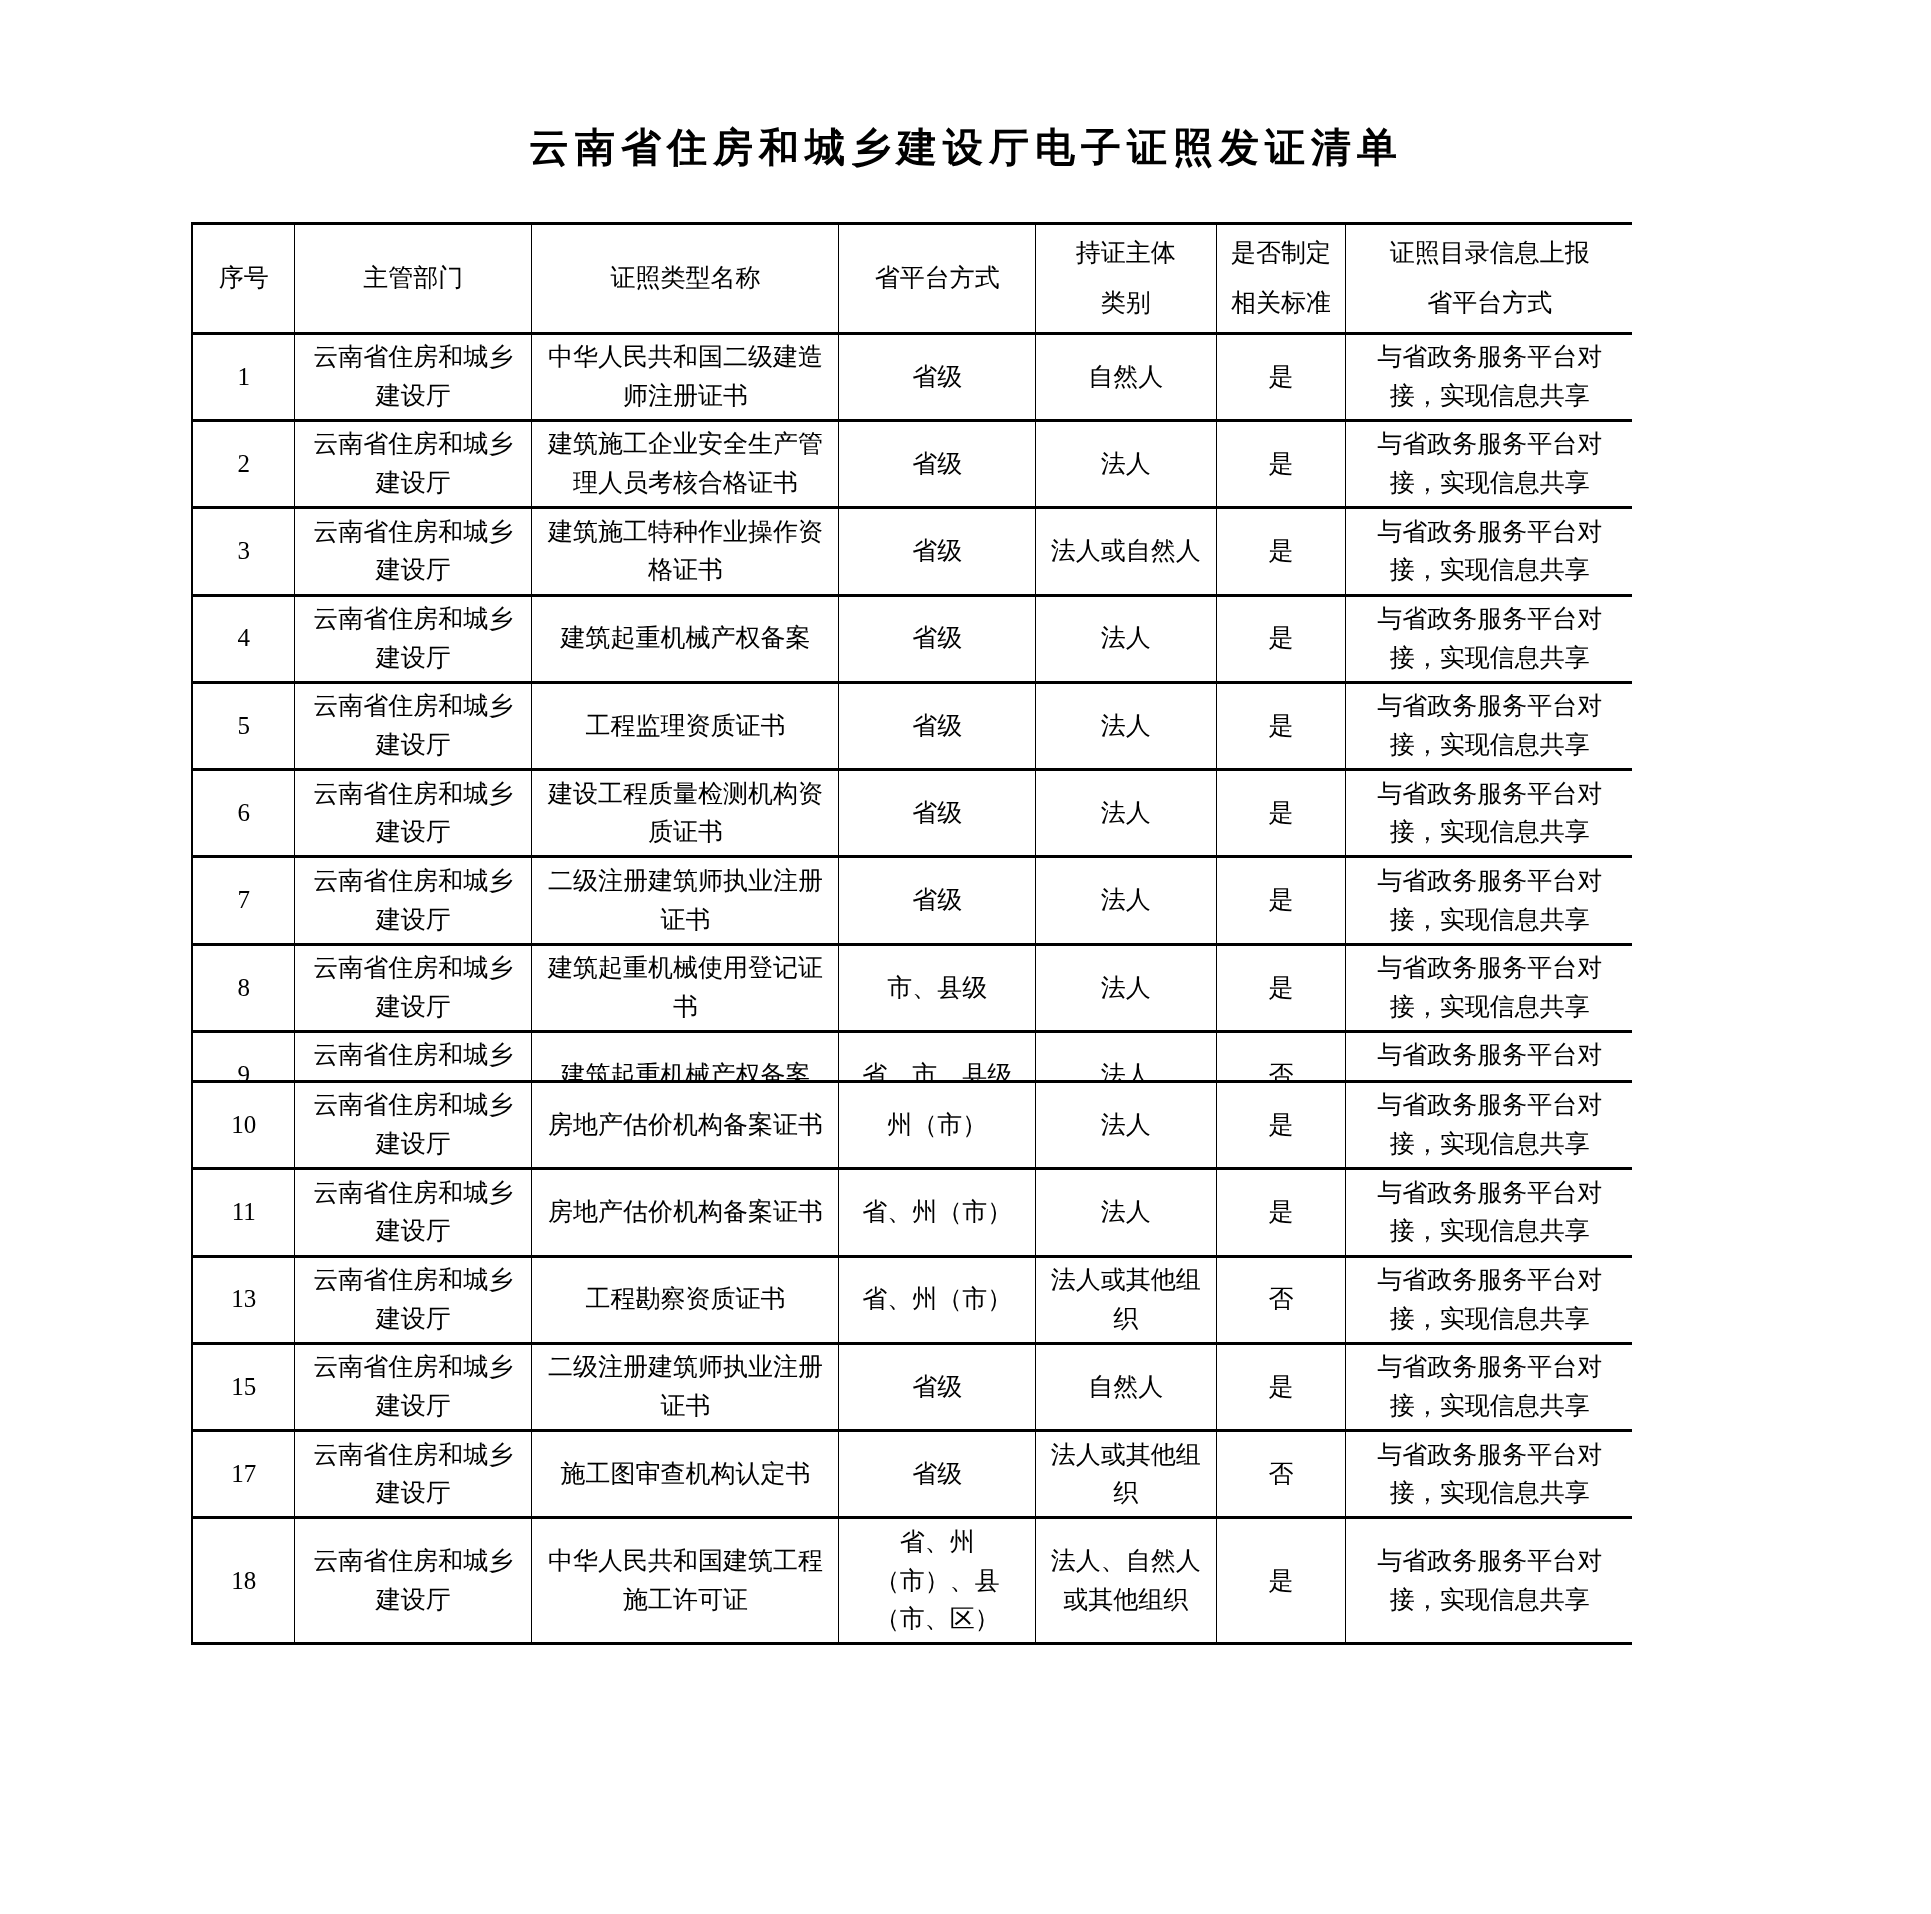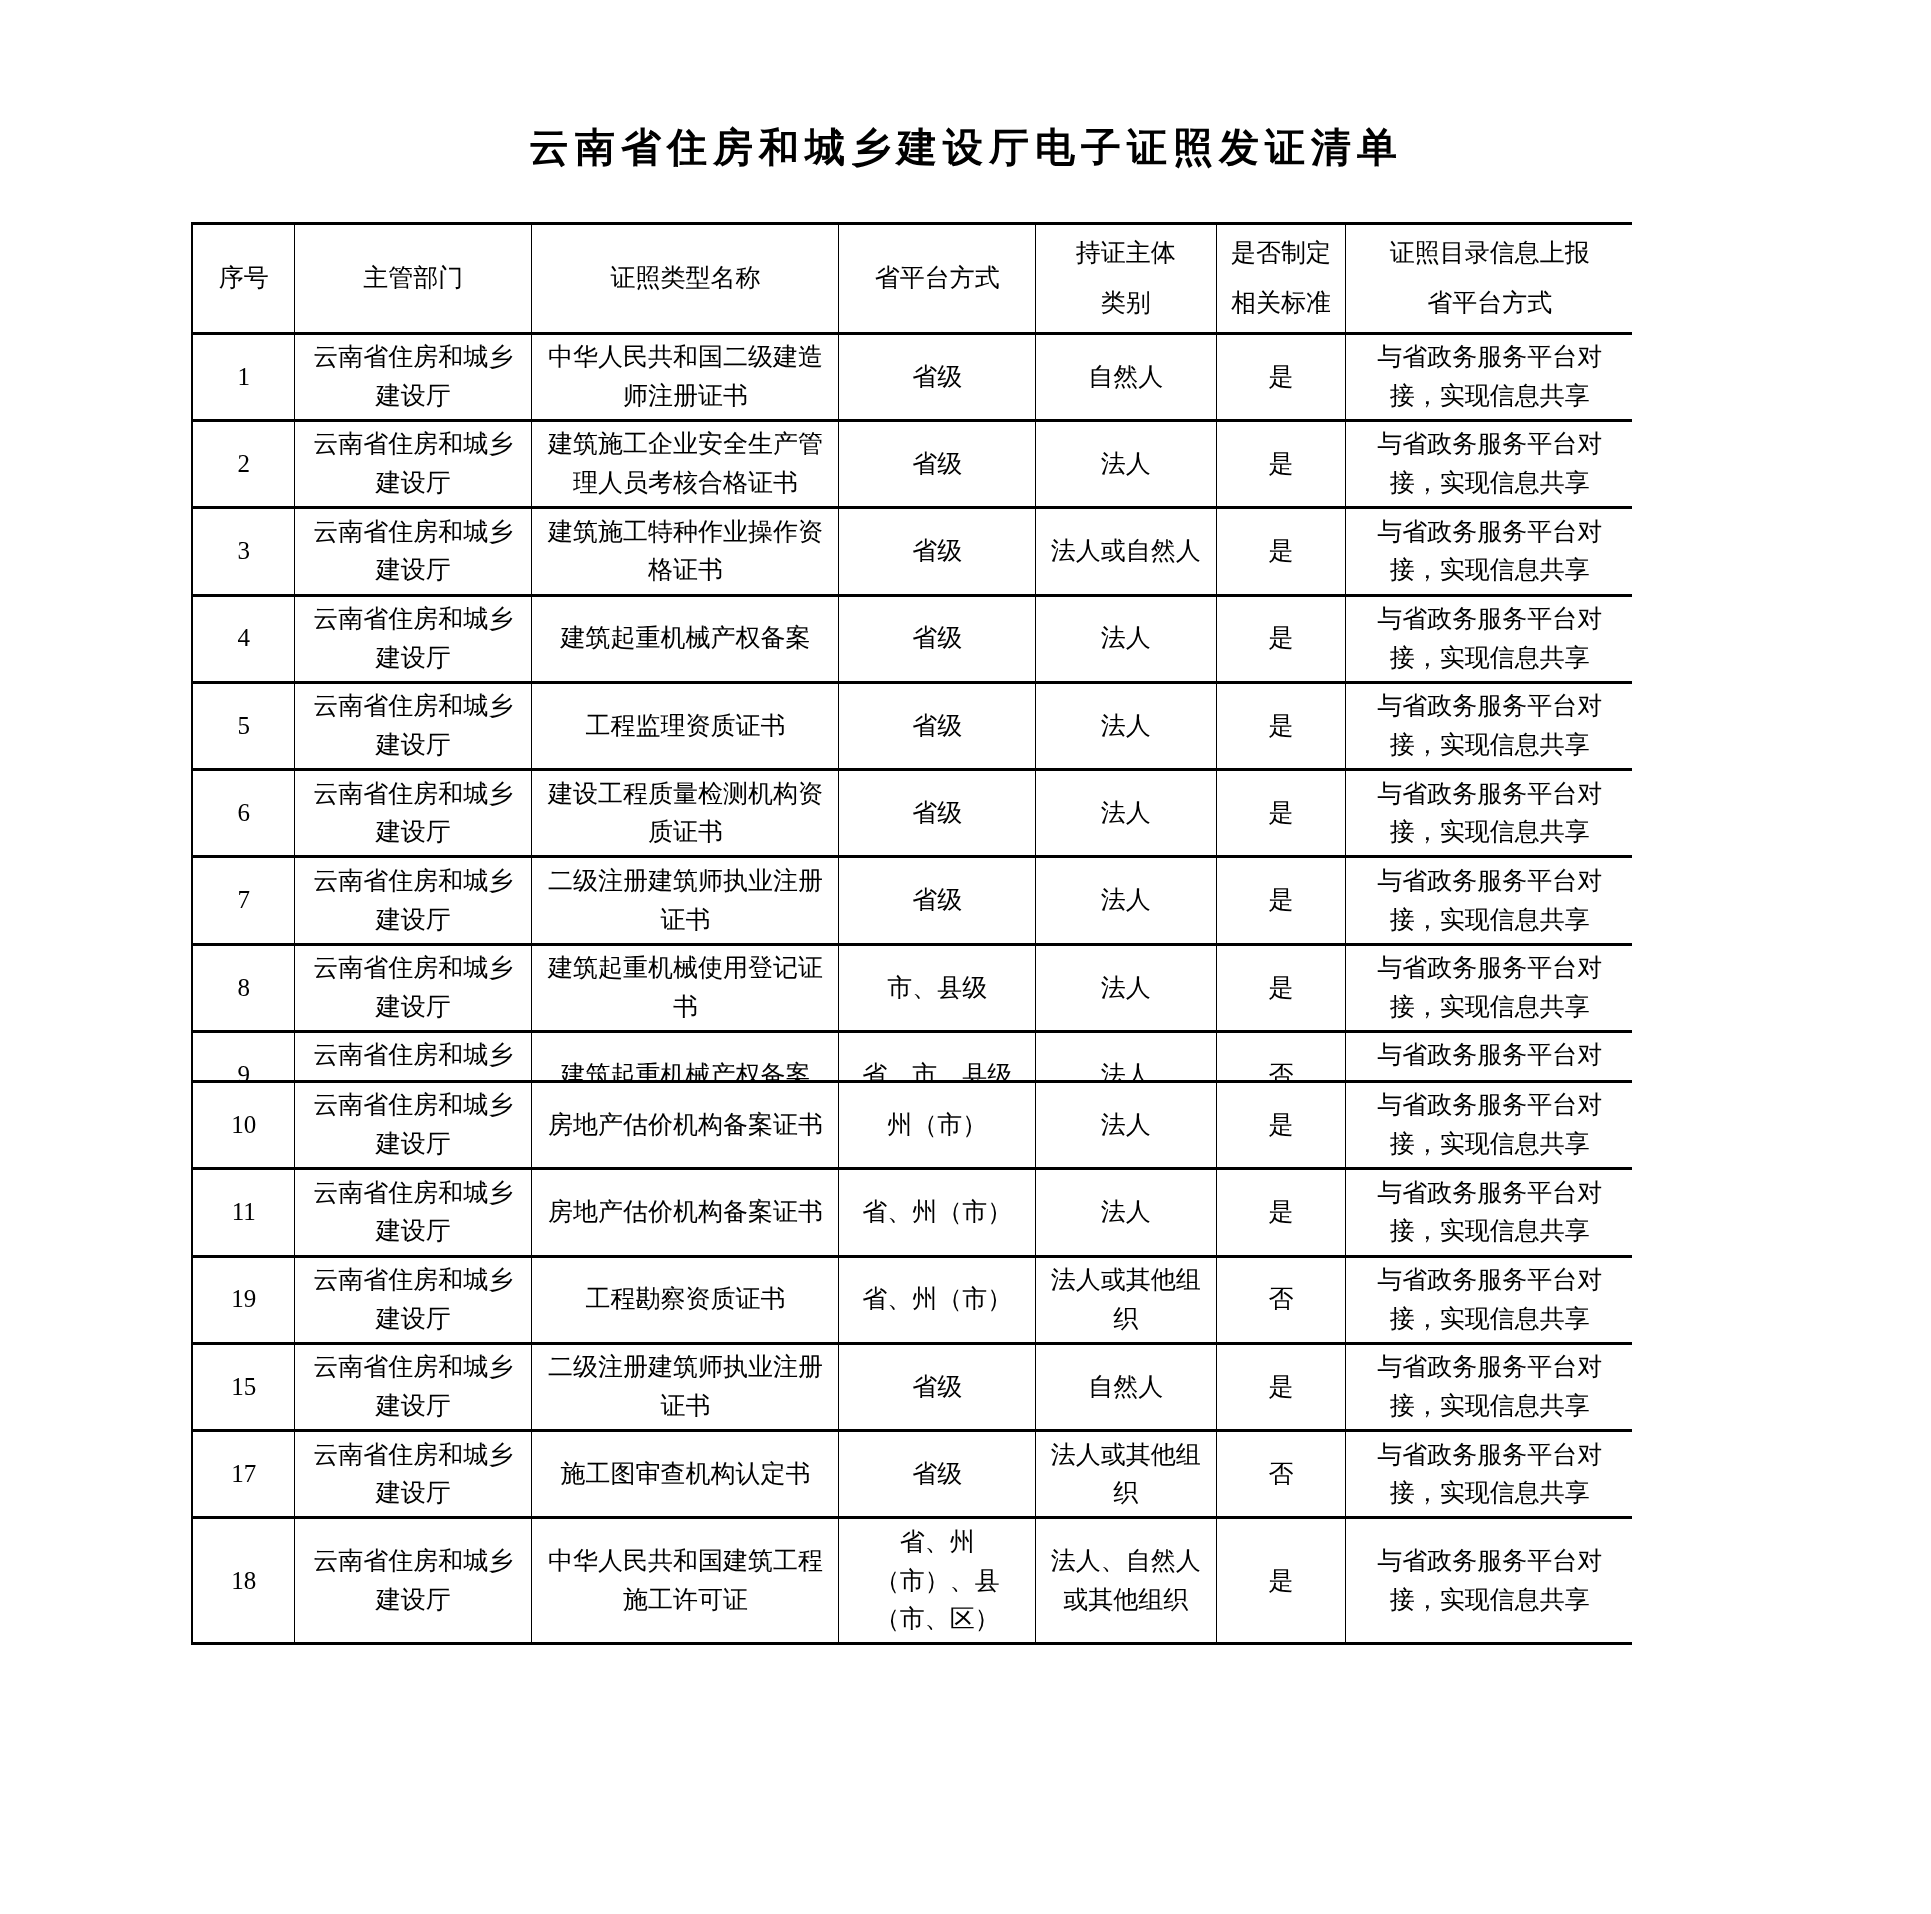--- a/index.html
+++ b/index.html
@@ -218,21 +218,21 @@
           <td>11</td>
           <td>云南省住房和城乡建设厅</td>
           <td>房地产估价机构备案证书</td>
           <td>省、州（市）</td>
           <td>法人</td>
           <td>是</td>
           <td>与省政务服务平台对接，实现信息共享</td>
           <td>是</td>
         </tr>
         <tr>
-          <td>19</td>
+          <td>13</td>
           <td>云南省住房和城乡建设厅</td>
           <td>工程勘察资质证书</td>
           <td>省、州（市）</td>
           <td>法人或其他组织</td>
           <td>否</td>
           <td>与省政务服务平台对接，实现信息共享</td>
           <td>是</td>
         </tr>
         <tr>
           <td>15</td>

